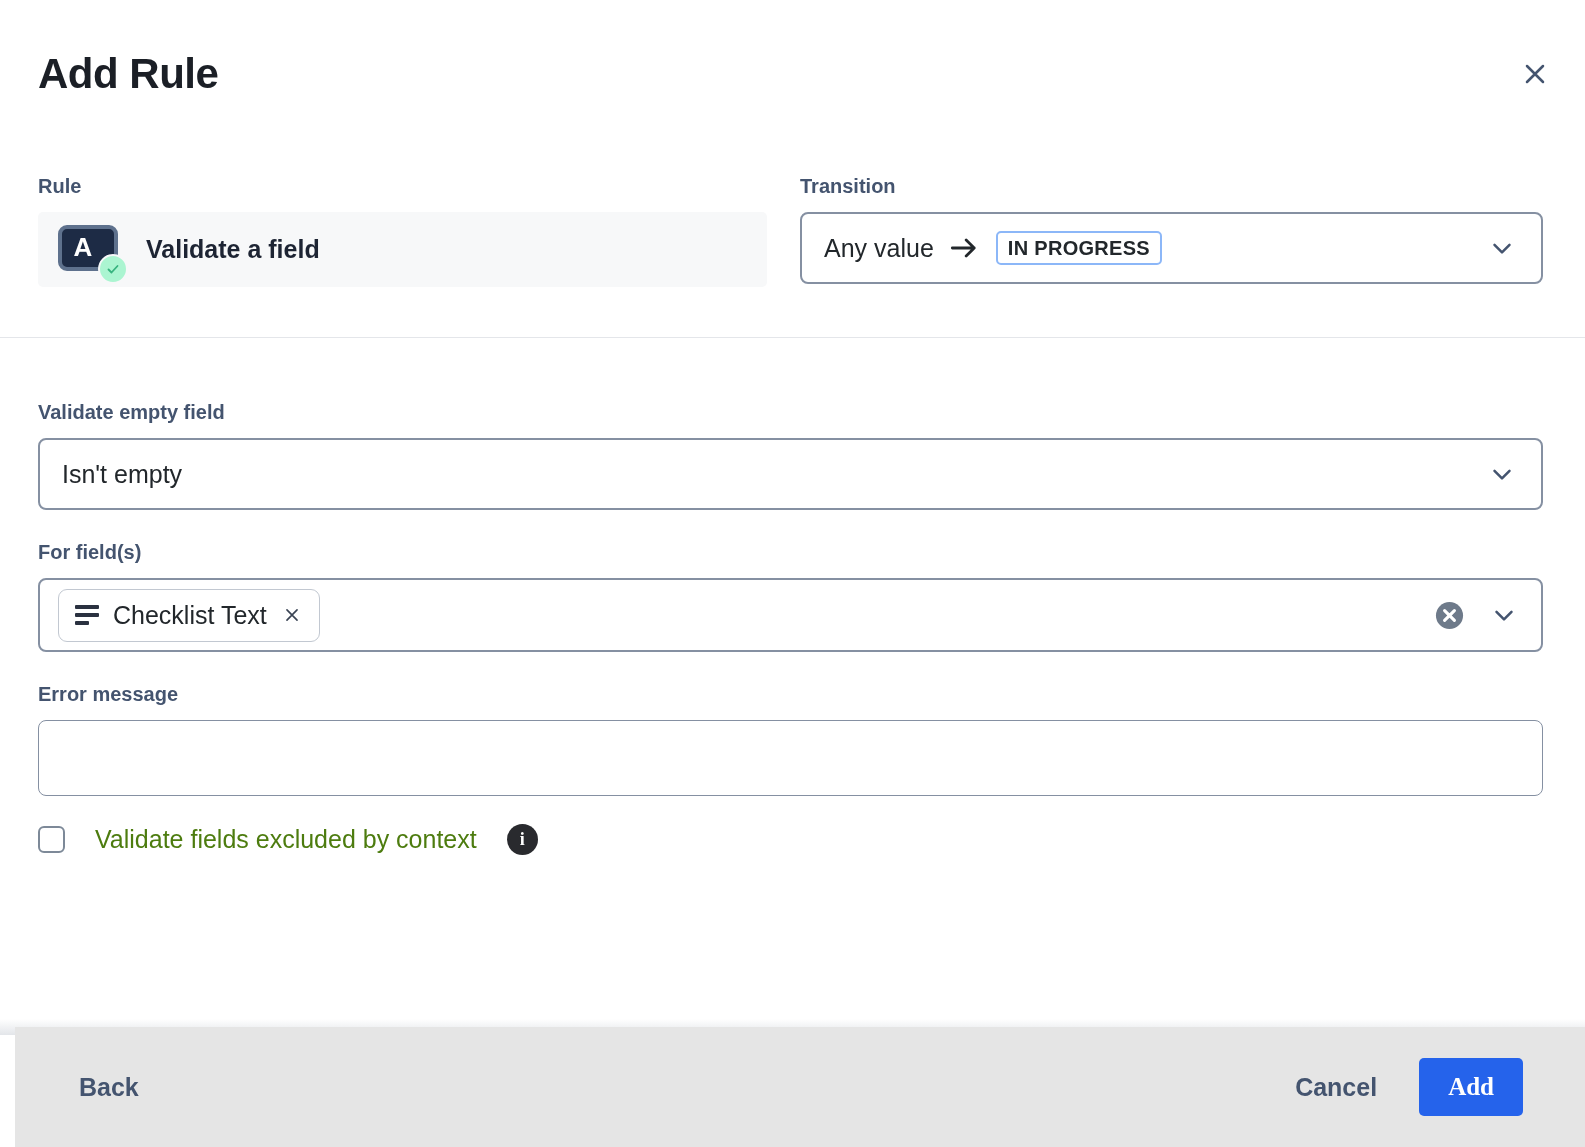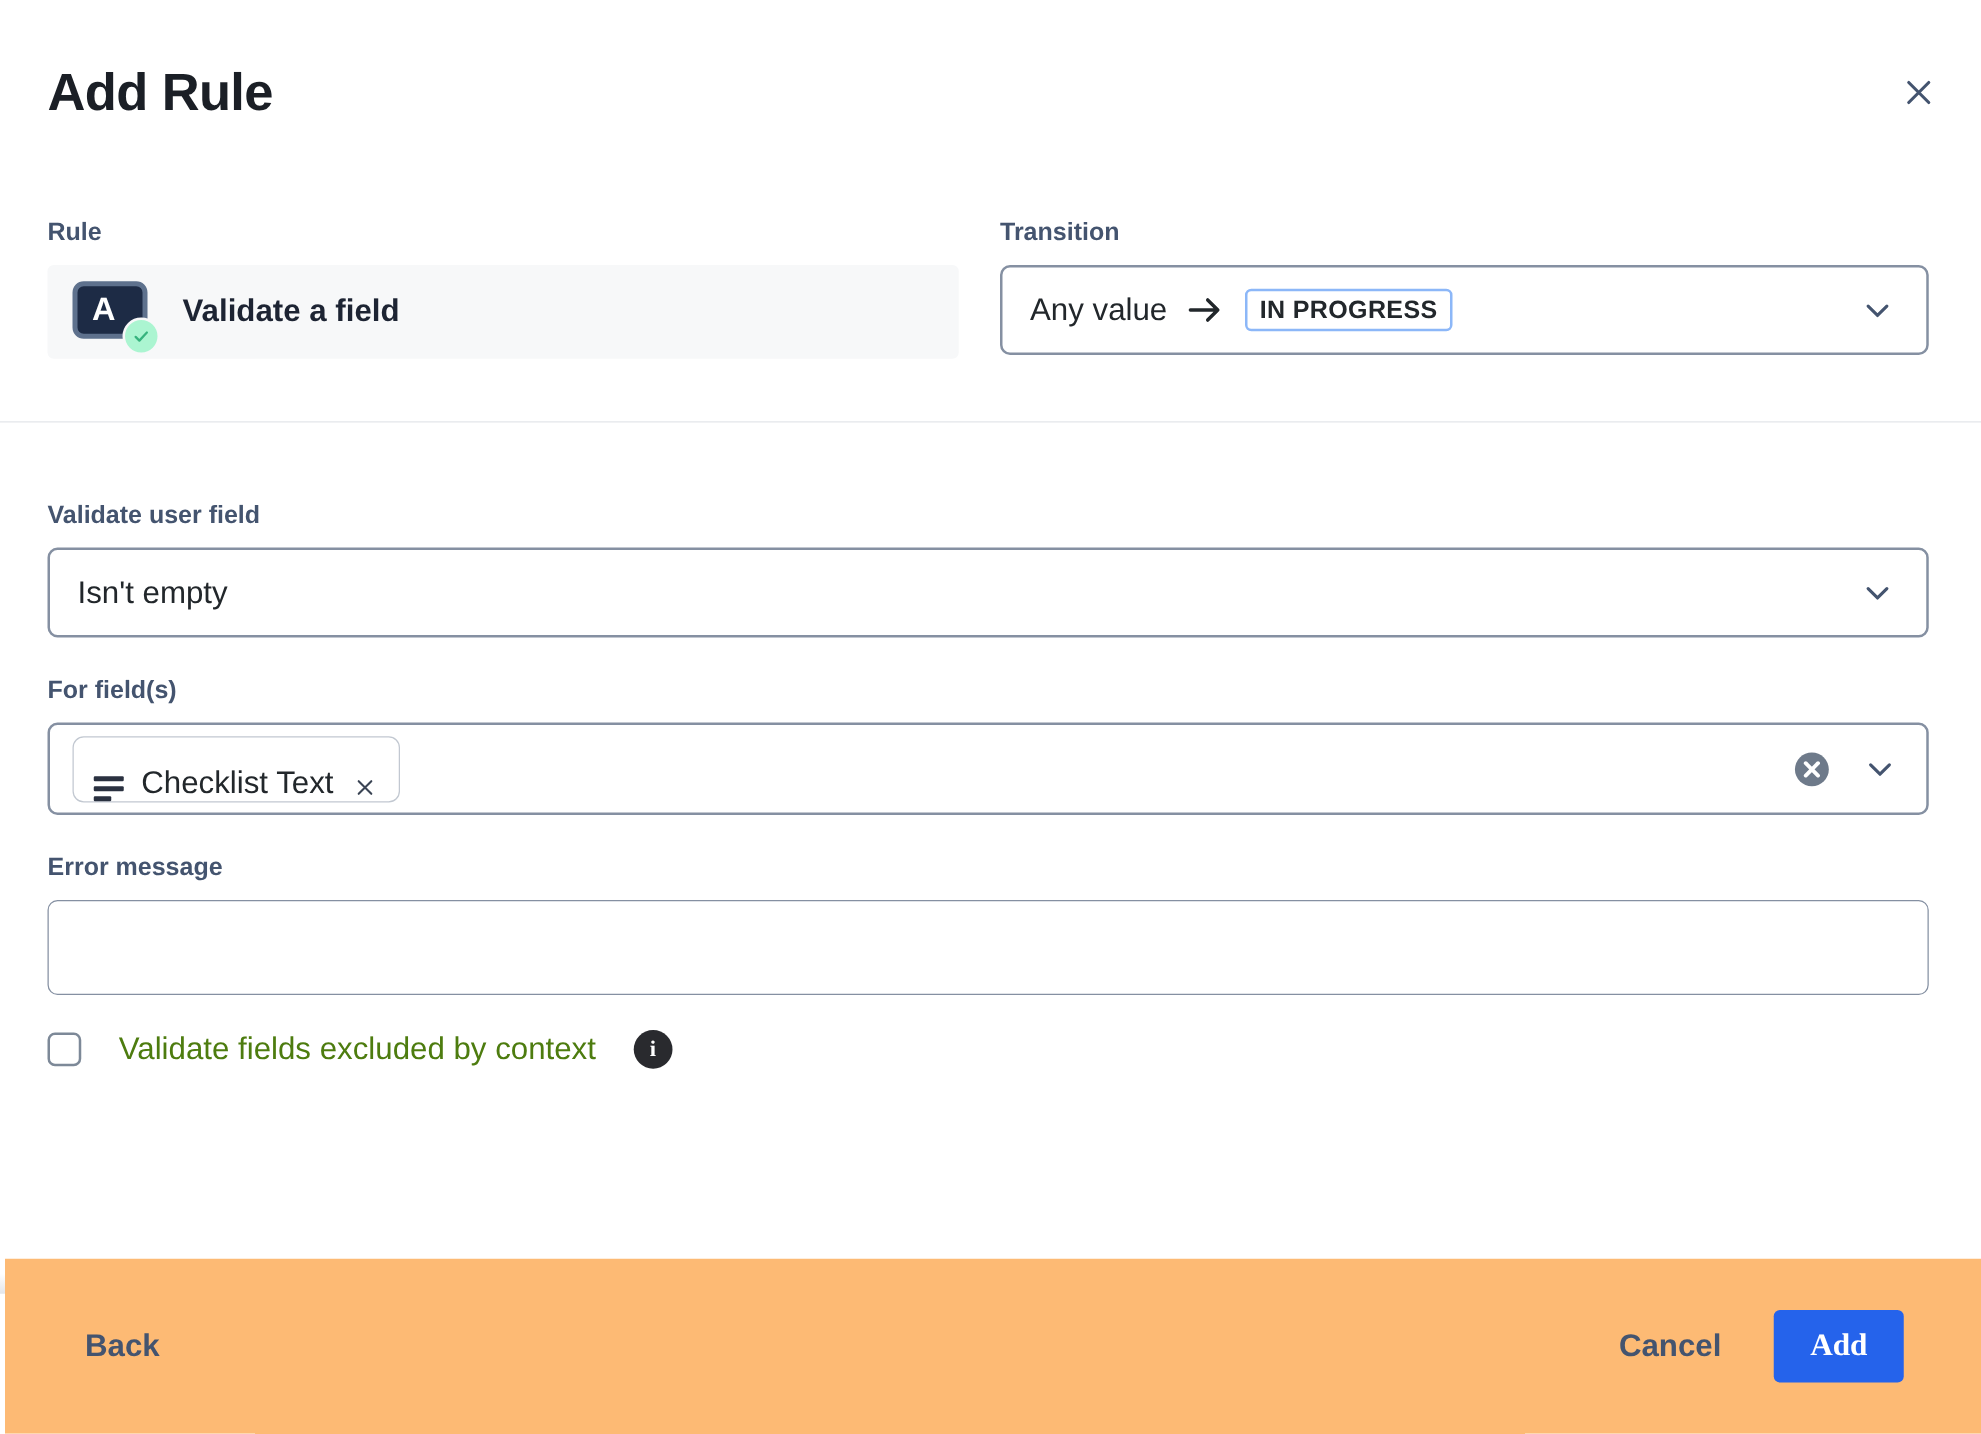--- a/index.html
+++ b/index.html
@@ -120,21 +120,21 @@
     display: flex;
     align-items: center;
     padding: 0 22px 0 18px;
   }
   .field-chip {
     height: 53px;
     border: 1.5px solid #C2C8D1;
     border-radius: 9px;
     background: #fff;
     display: flex;
-    align-items: flex-end;
+    align-items: center;
     gap: 14px;
     padding: 0 16px 0 16px;
     cursor: default;
   }
   .field-chip-label { font-size: 25px; color: #22272B; }
   .text-icon { display: flex; flex-direction: column; gap: 4px; width: 24px; }
   .text-icon span { height: 4px; background: #2A3140; border-radius: 1px; }
   .text-icon span:nth-child(3) { width: 14px; }
   .chip-close { background: none; border: none; cursor: pointer; display: flex; align-items: center; padding: 0; }
   .ms-controls { margin-left: auto; display: flex; align-items: center; gap: 24px; }
@@ -188,23 +188,23 @@
   .footer-shadow {
     position: absolute;
     left: 0; right: 0;
     bottom: 112px;
     height: 16px;
     background: linear-gradient(to bottom, rgba(23,43,77,0), rgba(23,43,77,0.12));
     pointer-events: none;
   }
   .footer {
     position: absolute;
-    left: 4px; right: 0; bottom: 0;
-    height: 140px;
-    background: #fdba74;
+    left: 15px; right: 0; bottom: 0;
+    height: 120px;
+    background: #e5e5e5;
     display: flex;
     align-items: center;
     justify-content: space-between;
     padding: 0 62px 0 64px;
   }
   .text-btn {
     background: none; border: none; cursor: pointer;
     font-family: "Liberation Sans", sans-serif;
     font-size: 25px;
     font-weight: 600;
@@ -273,21 +273,21 @@
         </svg>
       </div>
     </div>
   </div>
 
   <hr class="divider">
 
   <div class="content">
 
     <div class="section">
-      <div class="field-label">Validate user field</div>
+      <div class="field-label">Validate empty field</div>
       <div class="select">
         <span class="select-text">Isn't empty</span>
         <svg class="chevron" width="30" height="30" viewBox="0 0 24 24">
           <path d="M6 9.5 L12 15.5 L18 9.5" stroke="#44546F" stroke-width="2" fill="none" stroke-linecap="round" stroke-linejoin="round"></path>
         </svg>
       </div>
     </div>
 
     <div class="section">
       <div class="field-label">For field(s)</div>

